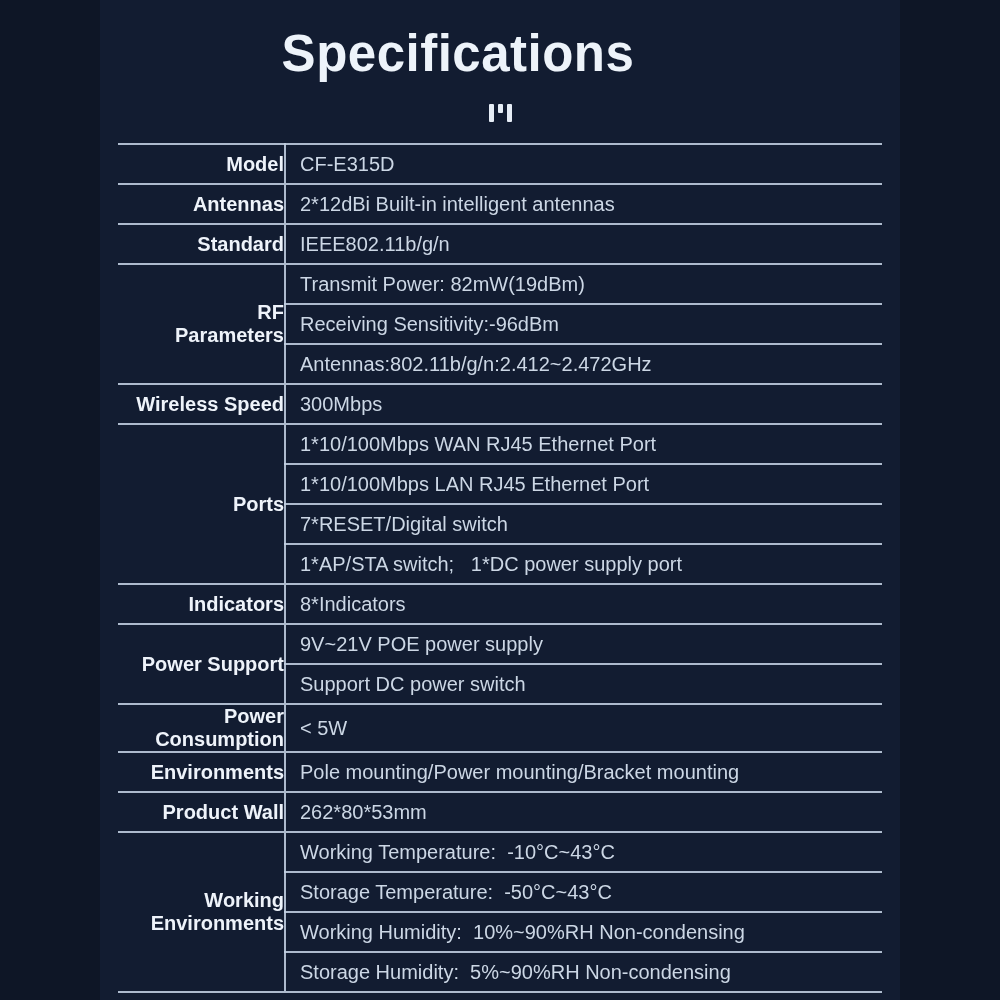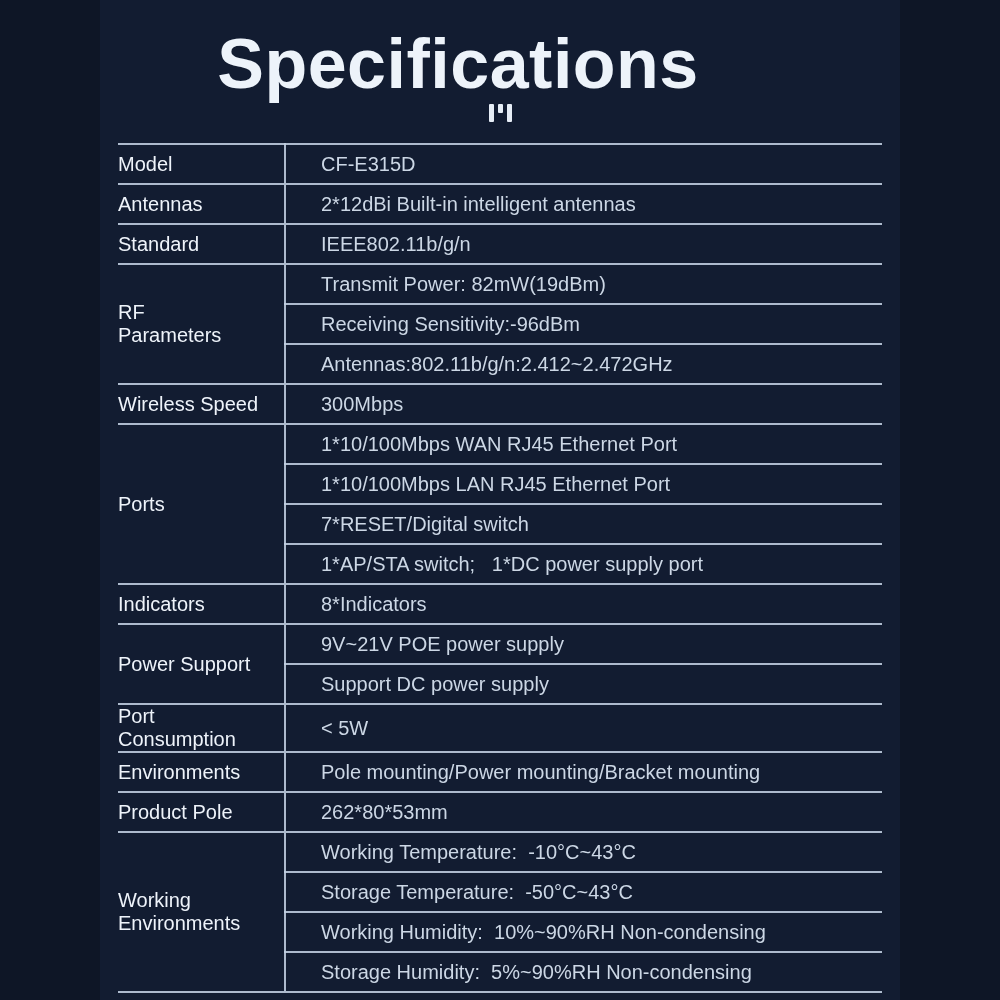--- a/index.html
+++ b/index.html
@@ -18,21 +18,21 @@
     overflow:hidden;
   }
   .canvas{position:relative;width:1000px;height:1000px;}
   .panel{
     position:absolute;left:100px;top:0;width:800px;height:1000px;
     background:var(--panel);
   }
   .title{
     position:absolute;left:0;top:24px;width:916px;margin:0;
     text-align:center;
-    font-size:70px;font-weight:700;letter-spacing:0.5px;
+    font-size:51px;font-weight:700;letter-spacing:0.5px;
     color:var(--title);
   }
   .deco{
     position:absolute;left:0;top:104px;width:1000px;
     display:flex;justify-content:center;align-items:flex-start;gap:4px;
   }
   .deco i{display:block;width:5px;background:#e6edf6;border-radius:1px;}
   .deco .b-tall{height:18px;}
   .deco .b-short{height:9px;}
   .spec{
@@ -41,26 +41,26 @@
     border-bottom:2px solid var(--line);
   }
   .spec col.c1{width:167px;}
   .spec col.c2{width:597px;}
   .spec td{height:38px;padding:0;vertical-align:middle;}
   .spec tr.gs td{border-top:2px solid var(--line);}
   .spec td.inner{border-top:2px solid var(--line);}
   .spec tr:last-child td{border-bottom:2px solid var(--line);margin-left:36px;}
   td.lbl{
     border-right:2px solid var(--line);
-    text-align:left;
-    font-size:20px;font-weight:400;color:var(--label);
+    text-align:right;
+    font-size:20px;font-weight:700;color:var(--label);
     white-space:pre-line;line-height:23px;
   }
   td.val{
-    padding-left:35px;
+    padding-left:14px;
     font-size:20px;font-weight:400;color:var(--value);
     white-space:pre;
   }
 </style>
 </head>
 <body>
 
 <div class="canvas">
   <div class="panel"></div>
 
@@ -120,33 +120,33 @@
       </tr>
       <tr class="gs">
         <td class="lbl">Indicators</td>
         <td class="val">8*Indicators</td>
       </tr>
       <tr class="gs">
         <td class="lbl" rowspan="2">Power Support</td>
         <td class="val">9V~21V POE power supply</td>
       </tr>
       <tr>
-        <td class="val inner">Support DC power supply</td>
+        <td class="val inner">Support DC power switch</td>
       </tr>
       <tr class="gs">
-        <td class="lbl">Port
+        <td class="lbl">Power
 Consumption</td>
         <td class="val">&lt; 5W</td>
       </tr>
       <tr class="gs">
         <td class="lbl">Environments</td>
         <td class="val">Pole mounting/Power mounting/Bracket mounting</td>
       </tr>
       <tr class="gs">
-        <td class="lbl">Product Pole</td>
+        <td class="lbl">Product Wall</td>
         <td class="val">262*80*53mm</td>
       </tr>
       <tr class="gs">
         <td class="lbl" rowspan="4">Working
 Environments</td>
         <td class="val">Working Temperature:  -10°C~43°C</td>
       </tr>
       <tr>
         <td class="val inner">Storage Temperature:  -50°C~43°C</td>
       </tr>

